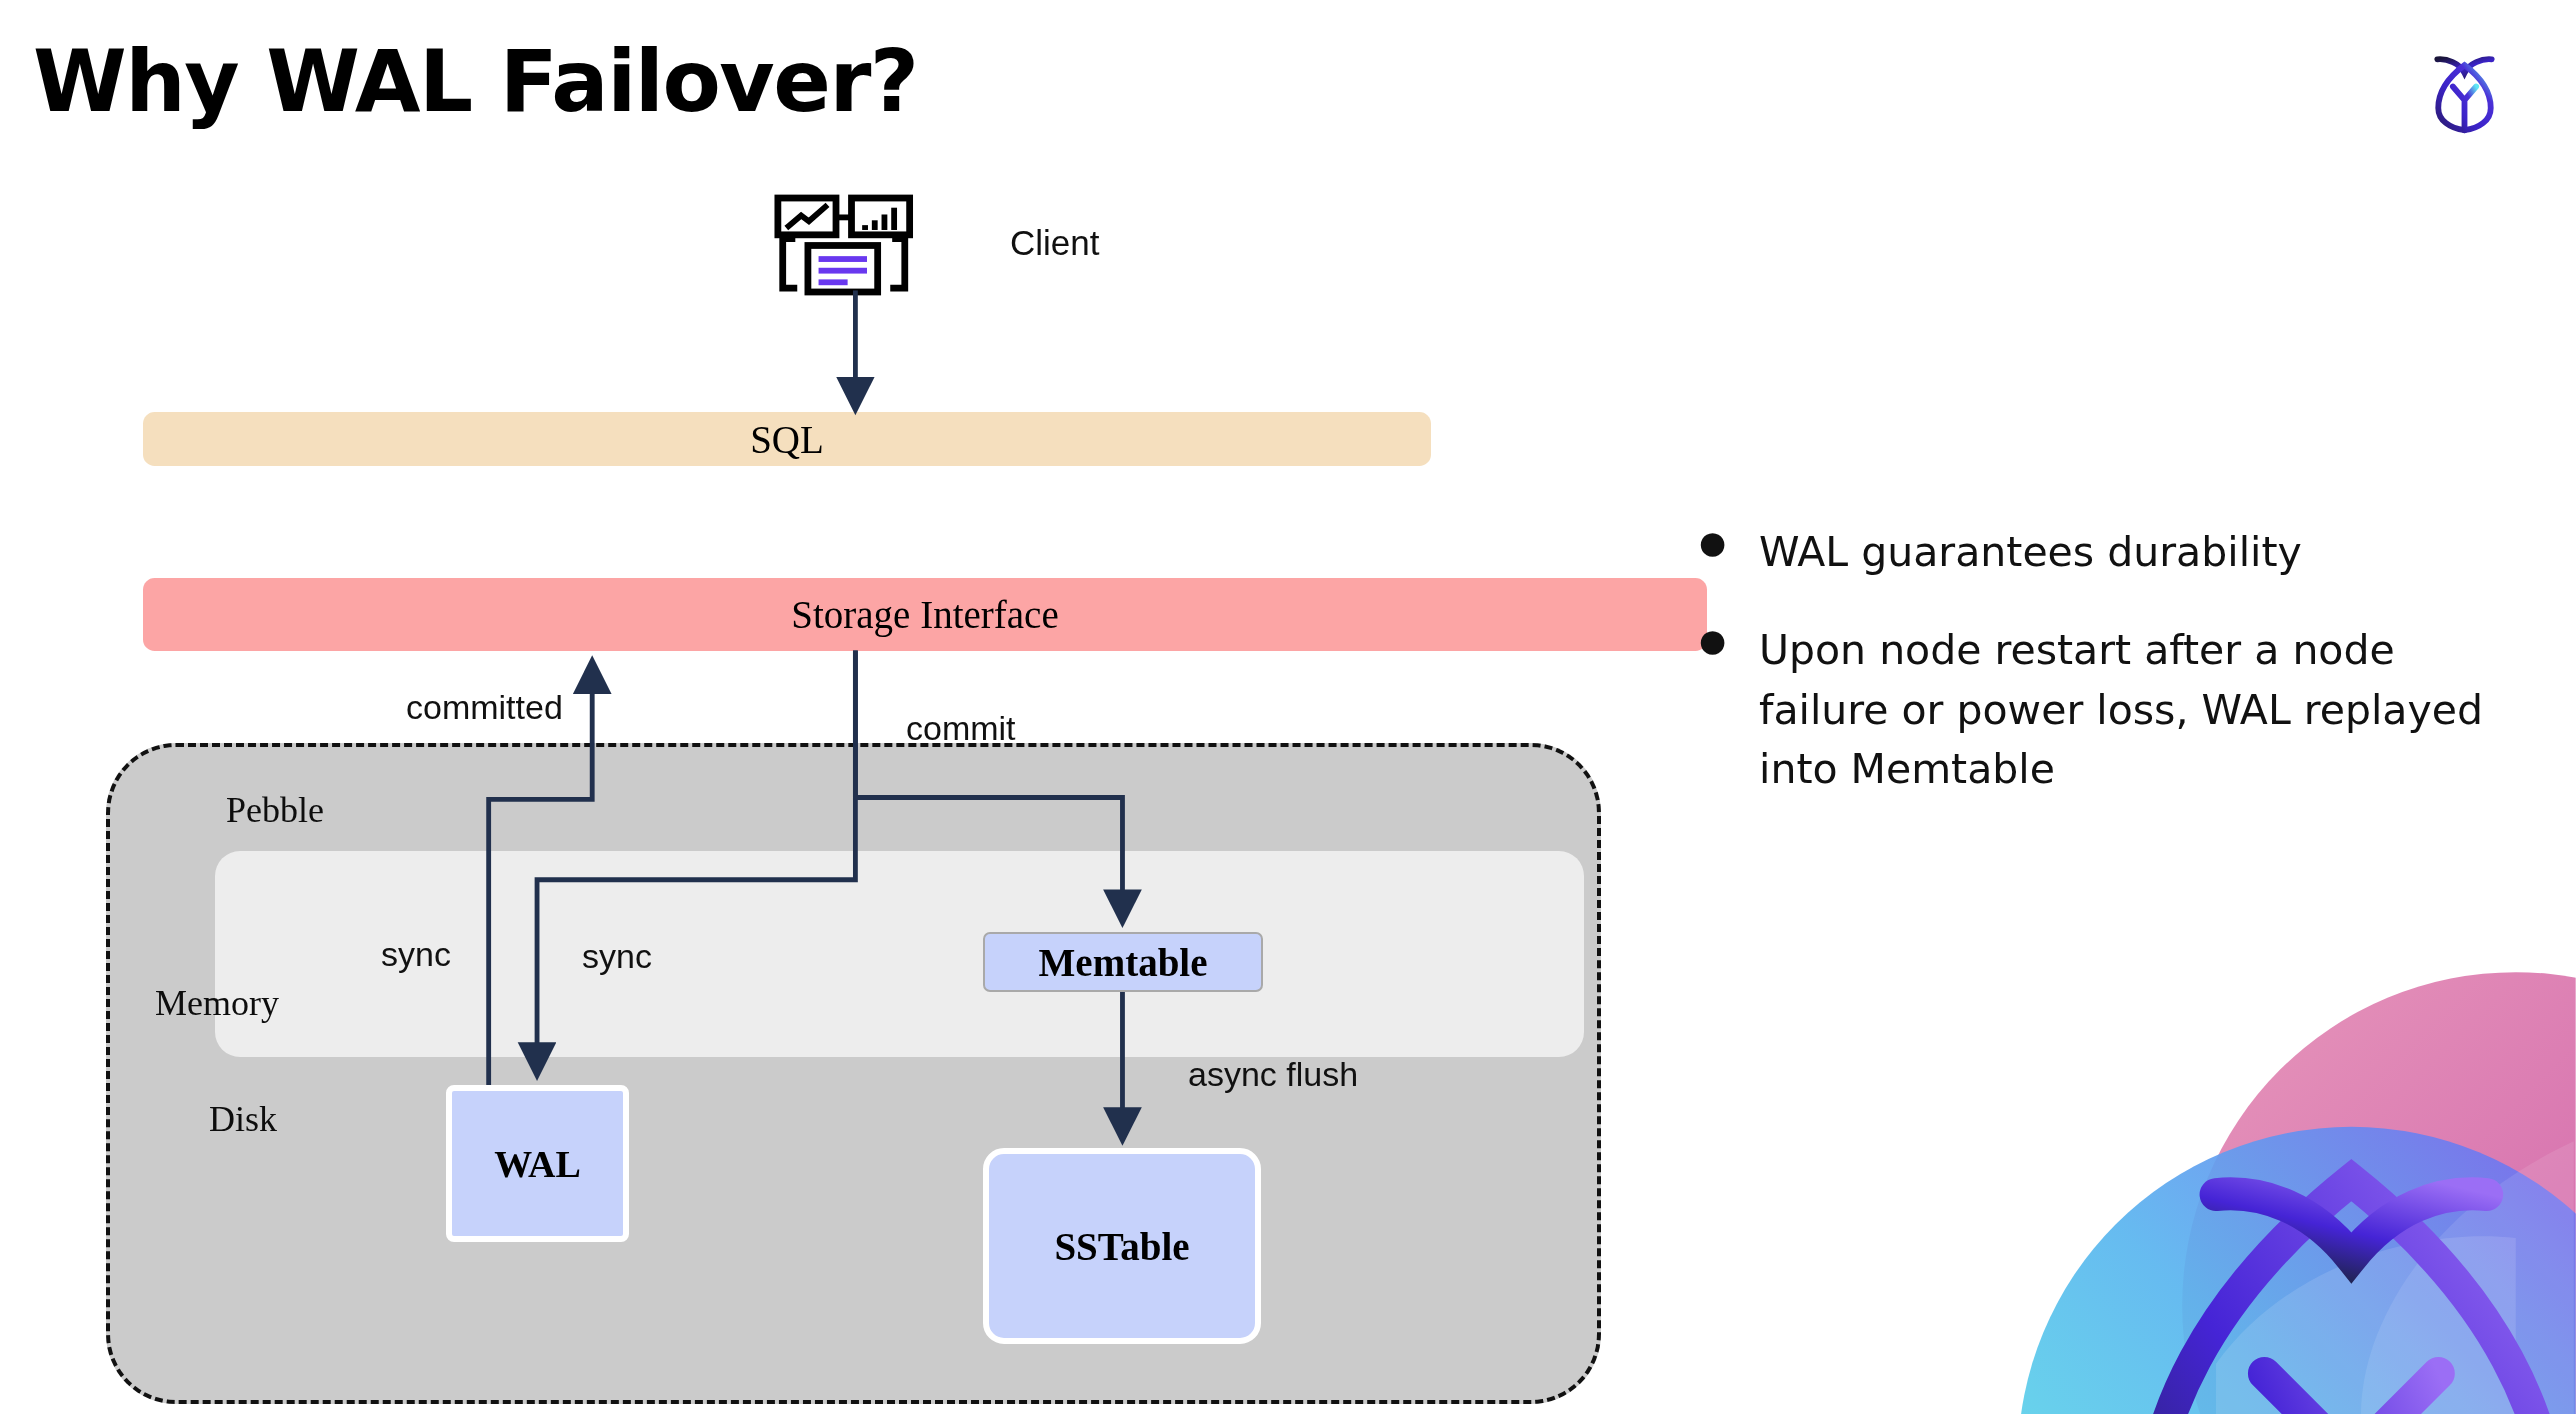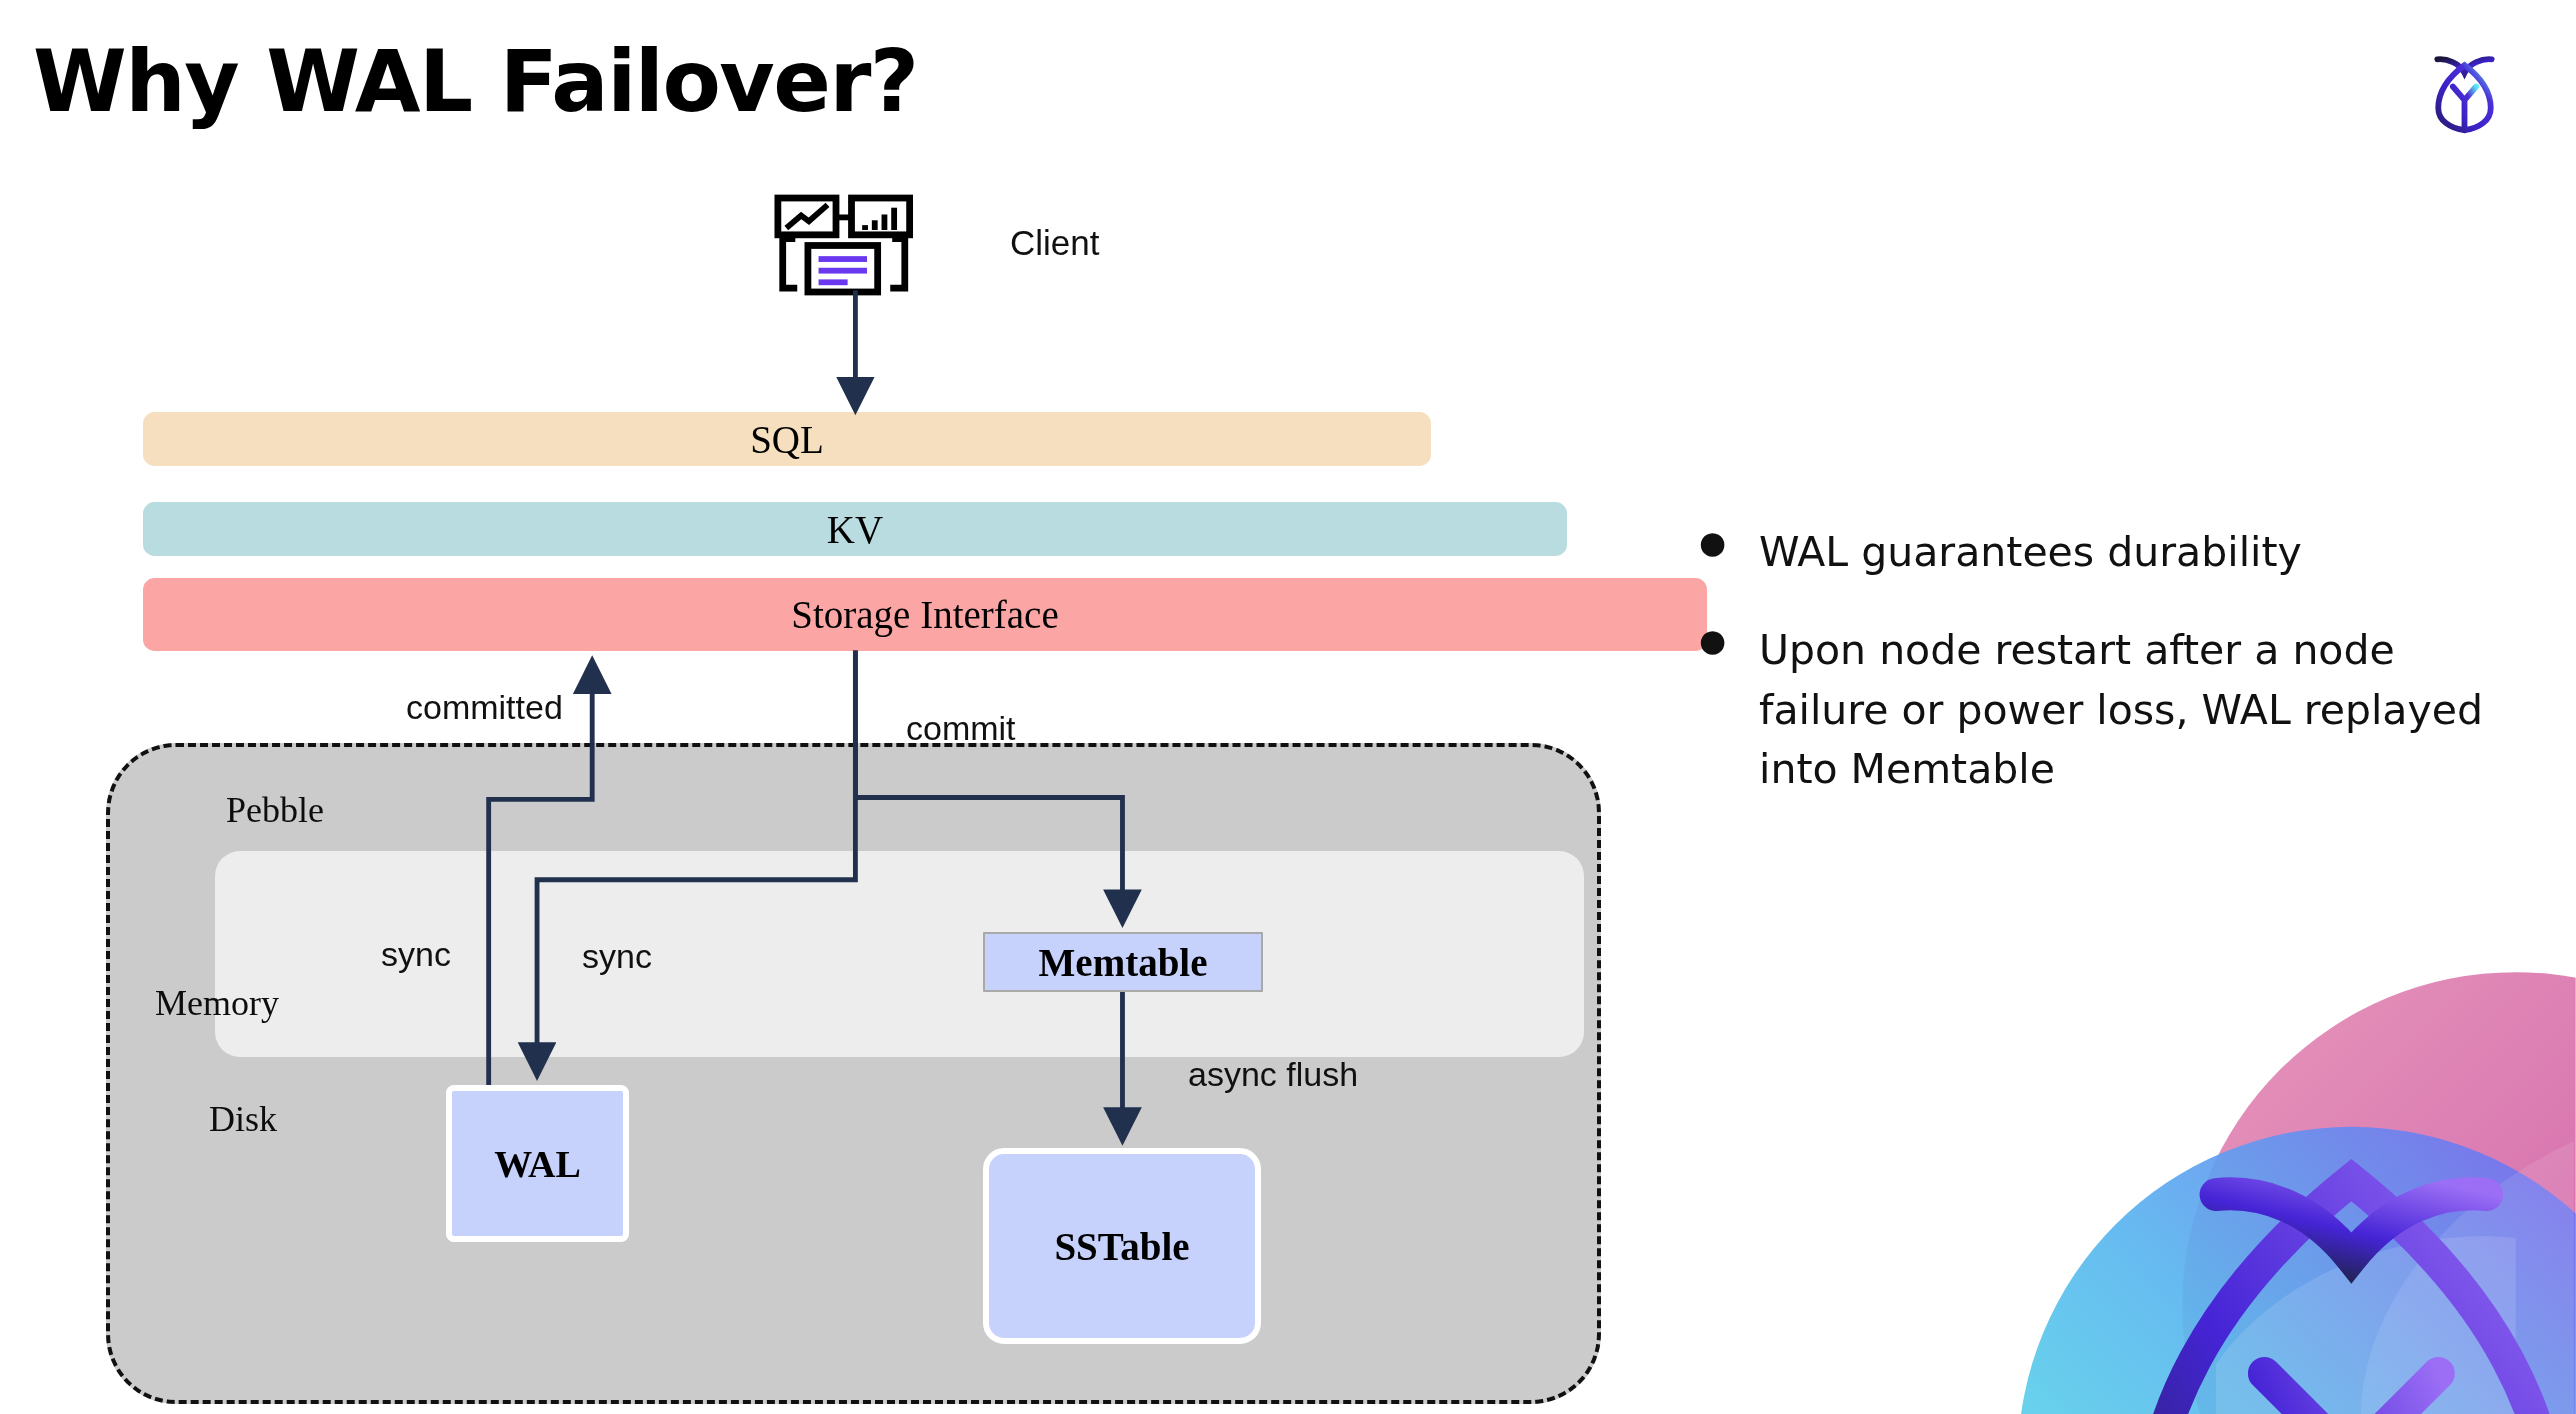--- a/index.html
+++ b/index.html
@@ -116,21 +116,21 @@
     align-items: center;
     justify-content: center;
     font-family: "Liberation Serif", serif;
     font-weight: 700;
     color: #000000;
     background: #c6d2fb;
     box-sizing: border-box;
   }
   #node-memtable {
     left: 983px; top: 932px; width: 280px; height: 60px;
-    border-radius: 1px; border: 2.9px solid #a9a9a9; font-size: 39px;
+    border-radius: 7px; border: 2.9px solid #a9a9a9; font-size: 39px;
   }
   #node-wal {
     left: 446px; top: 1085px; width: 183px; height: 157px;
     border-radius: 8px; border: 6.8px solid #ffffff; font-size: 38px;
   }
   #node-sstable {
     left: 983px; top: 1148px; width: 278px; height: 196px;
     border-radius: 21px; border: 6.8px solid #ffffff; font-size: 39px;
   }
 
@@ -297,23 +297,20 @@
     </div>
     <div id="label-client">Client</div>
 
     <div id="pebble-container">
       <div id="memory-region"></div>
     </div>
 
     <div class="layer-bar" id="layer-sql">
       <span>SQL</span>
     </div>
-    <div class="layer-bar" id="layer-kv">
-      <span>KV</span>
-    </div>
     <div class="layer-bar" id="layer-storage">
       <span>Storage Interface</span>
     </div>
 
     <div class="region-label" id="label-pebble">Pebble</div>
     <div class="region-label" id="label-memory">Memory</div>
     <div class="region-label" id="label-disk">Disk</div>
 
     <svg id="connectors" viewBox="0 0 1700 1462" xmlns="http://www.w3.org/2000/svg">
       <defs>

